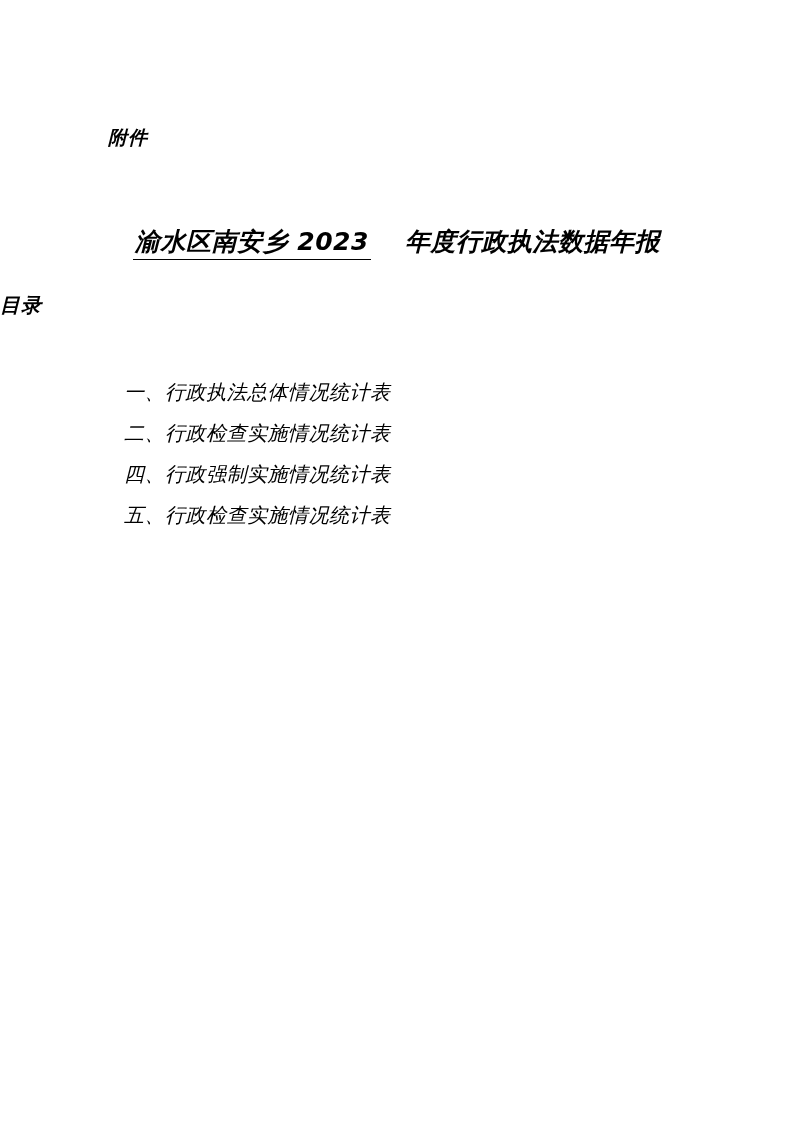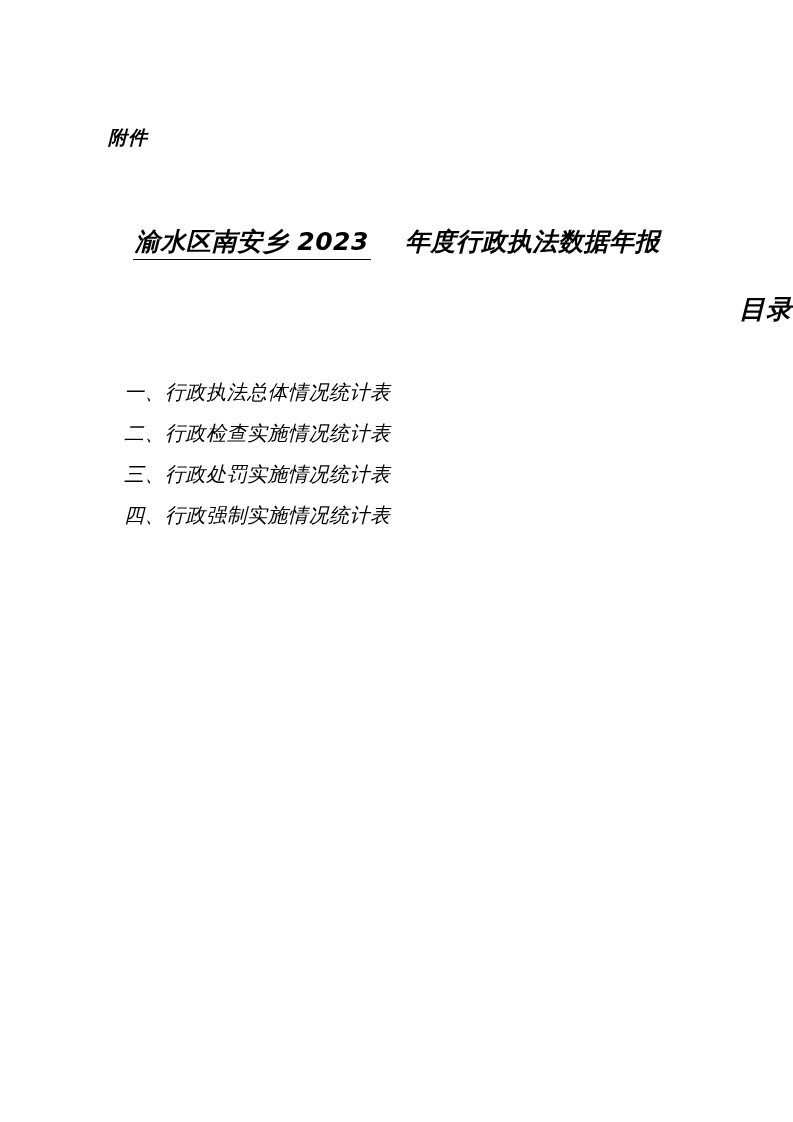--- a/index.html
+++ b/index.html
@@ -51,24 +51,24 @@
   }
   .doc-title .gap {
     display: inline-block;
     width: 34px;
   }
   .toc-heading {
     position: absolute;
     left: 0;
     top: 292px;
     width: 793px;
-    text-align: right;
+    text-align: left;
     font-family: "DejaVu Sans", "Liberation Sans", sans-serif;
     font-weight: bold;
-    font-size: 26px;
+    font-size: 20px;
     letter-spacing: 1px;
   }
   .toc-list {
     position: absolute;
     left: 124px;
     top: 372px;
     width: 560px;
   }
   .toc-item {
     font-family: "DejaVu Serif", "Liberation Serif", serif;
@@ -87,17 +87,17 @@
 
   <div class="doc-title">
     <span class="blank-fill">渝水区南安乡 2023</span><span class="gap"></span><span>年度行政执法数据年报</span>
   </div>
 
   <div class="toc-heading">目录</div>
 
   <div class="toc-list">
     <div class="toc-item">一、行政执法总体情况统计表</div>
     <div class="toc-item">二、行政检查实施情况统计表</div>
-    <div class="toc-item">三、行政处罚实施情况统计表</div>
     <div class="toc-item">四、行政强制实施情况统计表</div>
+    <div class="toc-item">五、行政检查实施情况统计表</div>
   </div>
 
 </div>
 
 </body></html>

